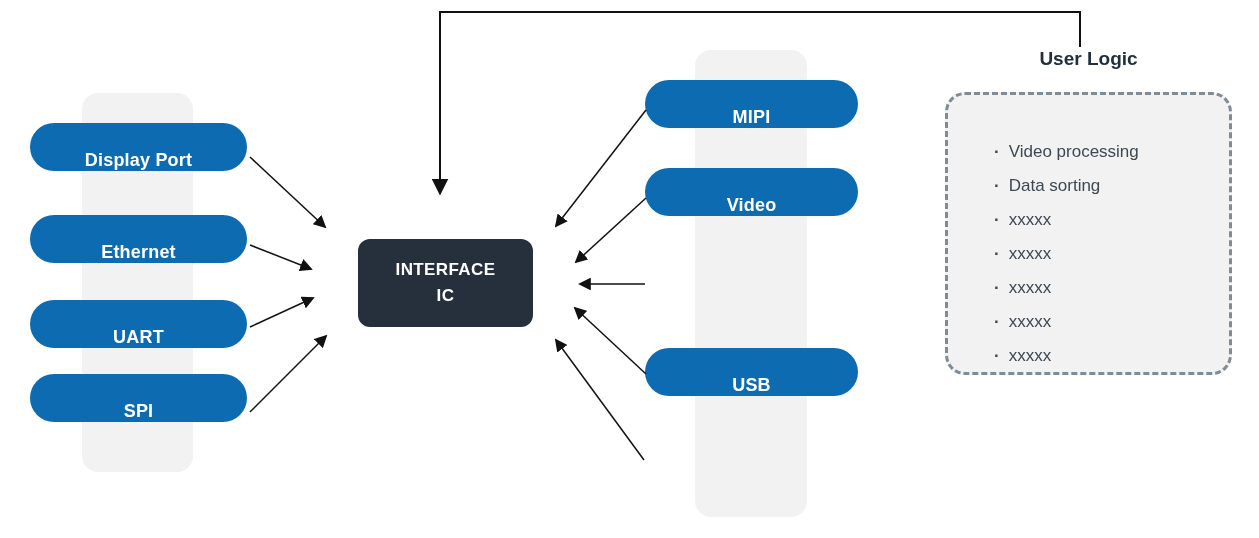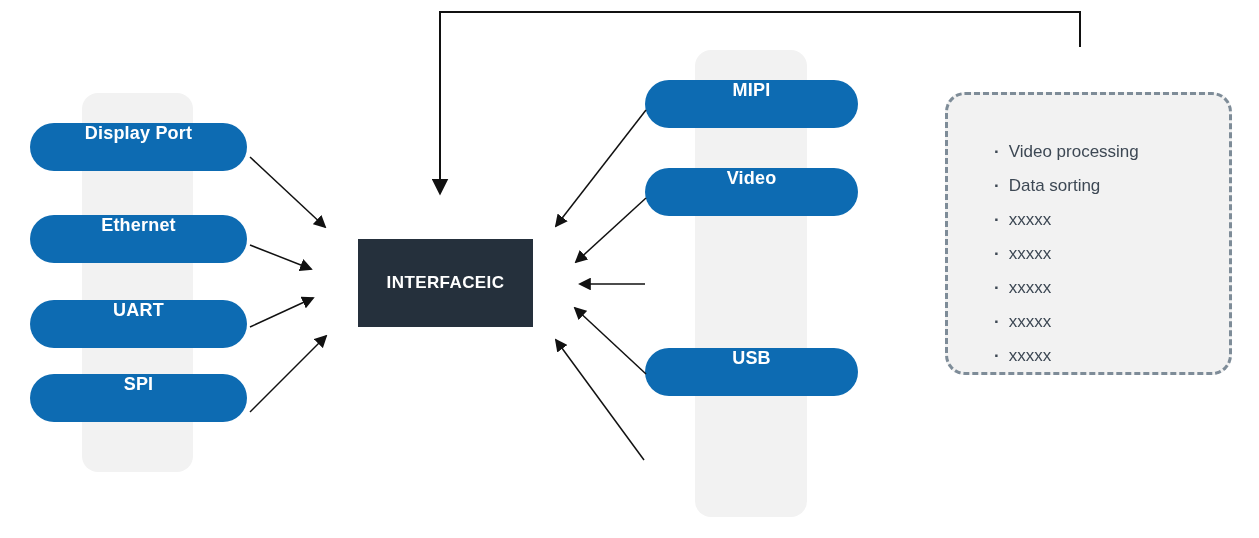--- a/index.html
+++ b/index.html
@@ -5,27 +5,27 @@
   html,body{margin:0;padding:0;background:#ffffff;}
   body{font-family:"Liberation Sans","DejaVu Sans",sans-serif;}
   .canvas{position:relative;width:1259px;height:538px;background:#ffffff;overflow:hidden;}
 
   .band{position:absolute;background:#f2f2f2;border-radius:16px;}
   .band-left{left:82px;top:93px;width:111px;height:379px;}
   .band-right{left:695px;top:50px;width:112px;height:467px;}
 
   .pill{position:absolute;height:48px;background:#0d6bb2;border-radius:24px;
         color:#ffffff;font-size:18px;font-weight:600;letter-spacing:.2px;
-        display:flex;align-items:flex-start;justify-content:center;}
+        display:flex;align-items:flex-end;justify-content:center;}
   .pill-left{left:30px;width:217px;}
   .pill-right{left:645px;width:213px;}
 
   .chip{position:absolute;left:358px;top:239px;width:175px;height:88px;
-        background:#25303c;border-radius:0;color:#ffffff;
-        display:flex;flex-direction:row;align-items:center;justify-content:center;
+        background:#25303c;border-radius:12px;color:#ffffff;
+        display:flex;flex-direction:column;align-items:center;justify-content:center;
         font-size:17px;font-weight:700;letter-spacing:.4px;line-height:1.55;}
 
   .ul-title{position:absolute;left:945px;top:48px;width:287px;text-align:center;
             font-size:19px;font-weight:700;color:#22303e;}
   .ul-box{position:absolute;left:945px;top:92px;width:287px;height:283px;
           box-sizing:border-box;background:#f2f2f2;border:3px dashed #7e8c98;border-radius:20px;}
   .ul-list{list-style:none;margin:16px;padding:24px 10px 0 30px;}
   .ul-list li{font-size:17px;color:#3d4854;line-height:34px;white-space:nowrap;}
   .ul-list li::before{content:"\00B7";font-weight:700;margin-right:9px;color:#3d4854;}
 
@@ -60,20 +60,21 @@
   </div>
   <div class="pill pill-right" style="top:348px">
     <span>USB</span>
   </div>
 
   <div class="chip">
     <span>INTERFACE</span>
     <span>IC</span>
   </div>
 
+  <div class="ul-title">User Logic</div>
   <div class="ul-box">
     <ul class="ul-list">
       <li>Video processing</li>
       <li>Data sorting</li>
       <li>xxxxx</li>
       <li>xxxxx</li>
       <li>xxxxx</li>
       <li>xxxxx</li>
       <li>xxxxx</li>
     </ul>

